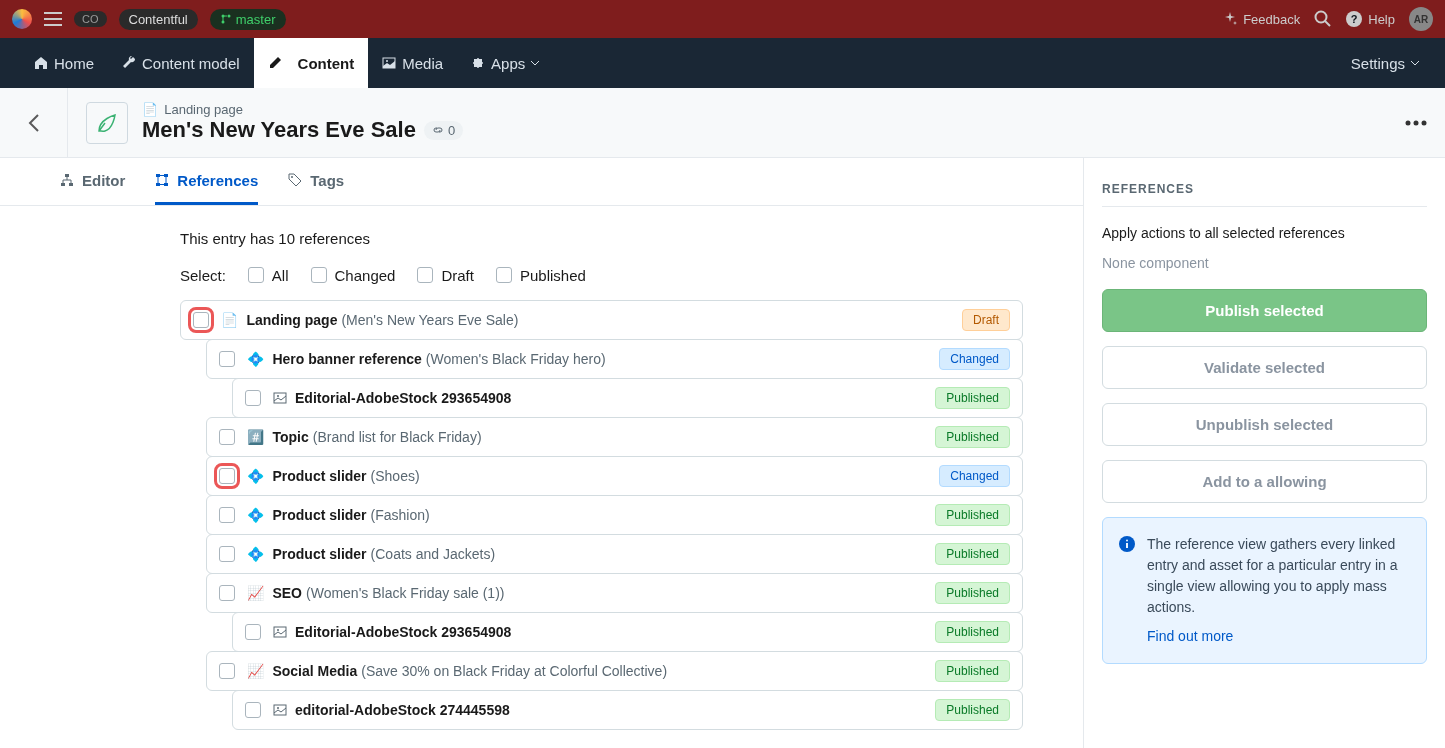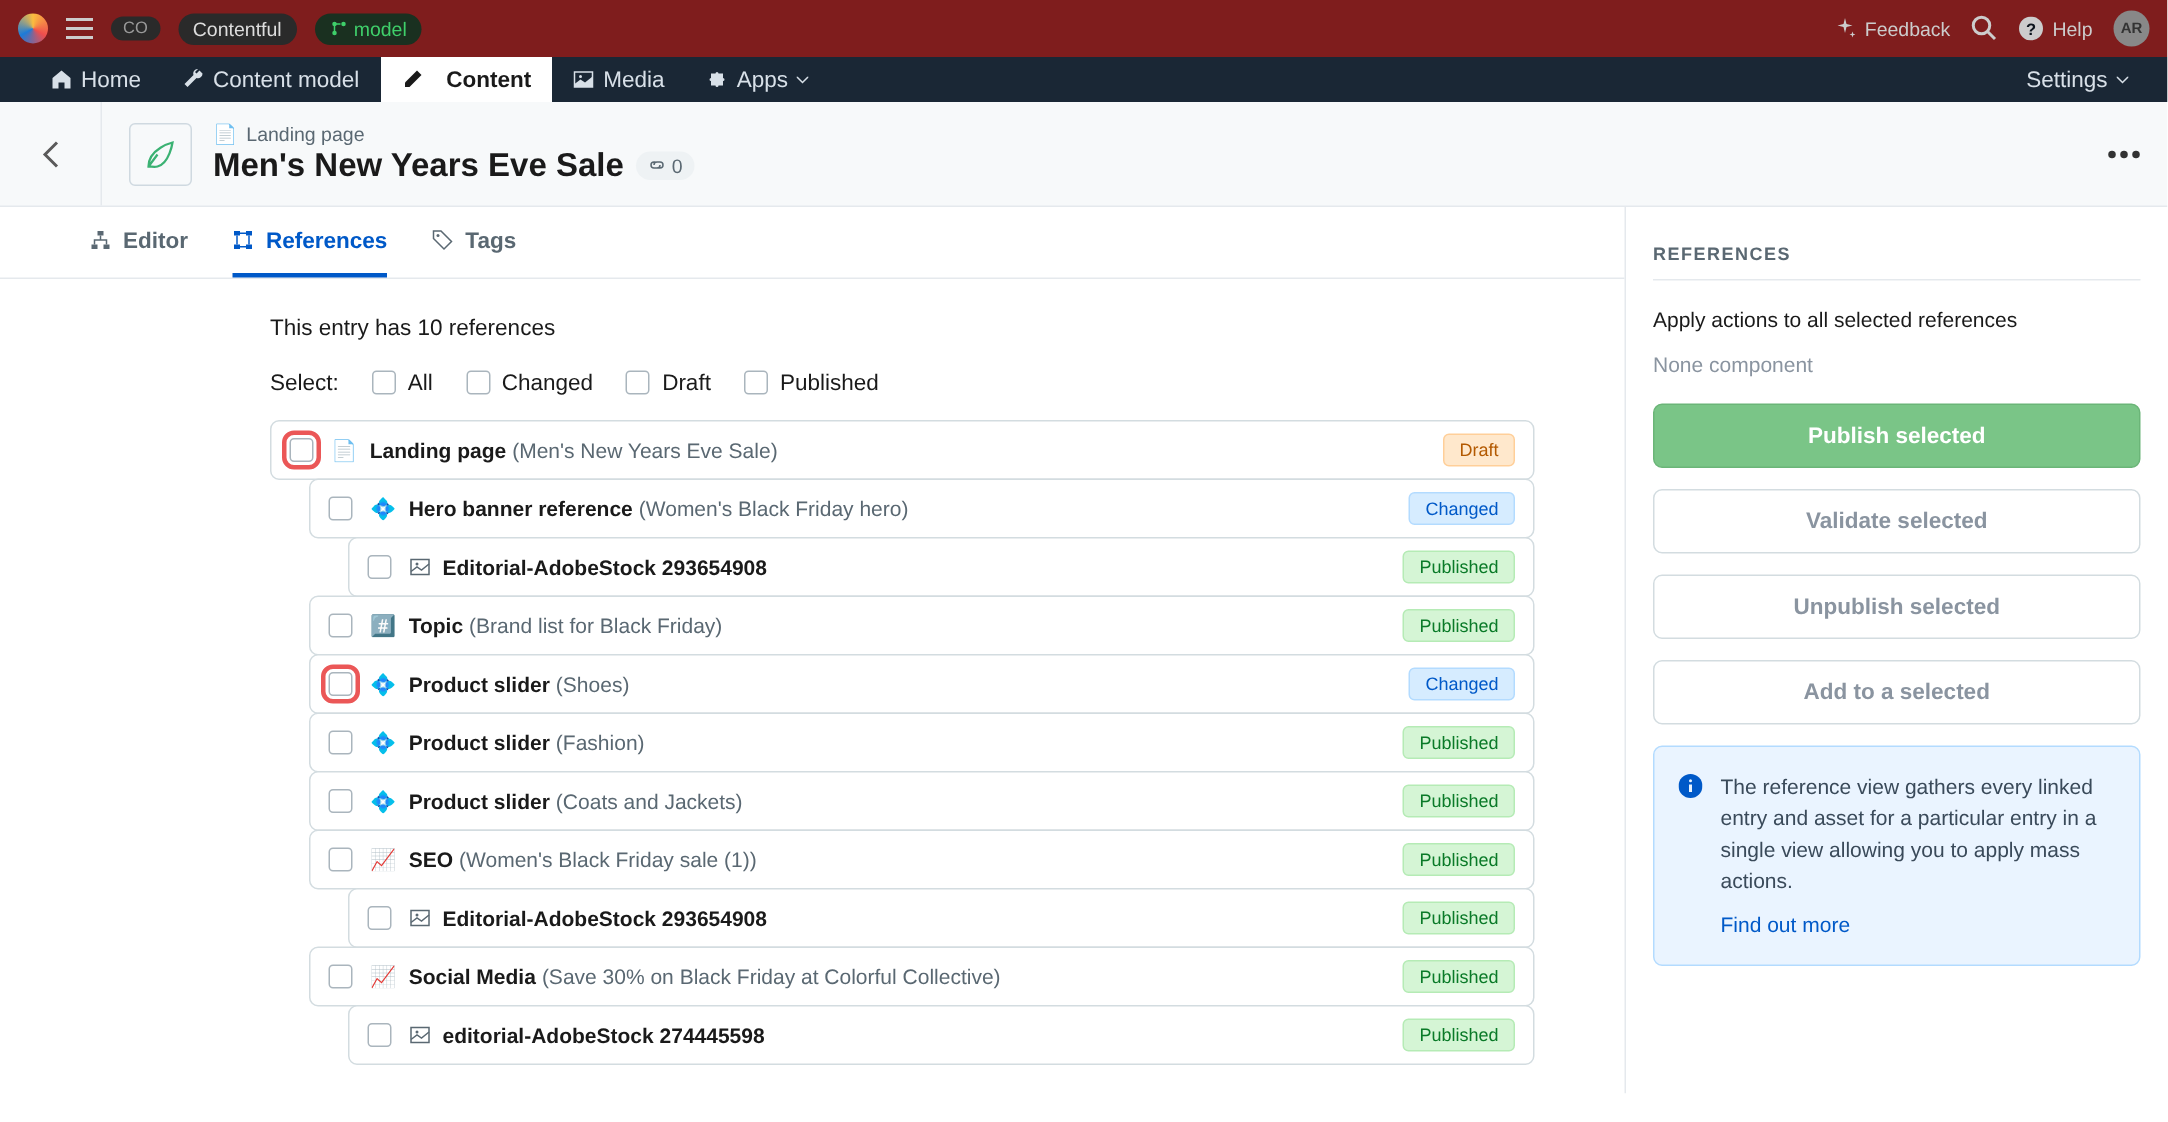--- a/index.html
+++ b/index.html
@@ -9,21 +9,21 @@
 .logo { width: 20px; height: 20px; border-radius: 50%; background: conic-gradient(#fbbd3f, #ef4e4e, #1c7bd9, #fbbd3f); }
 .hamburger { color: #ccc; cursor: pointer; }
 .org-badge { background: #2a2a2a; color: #999; font-size: 11px; padding: 2px 8px; border-radius: 10px; }
 .space-badge { background: #2a2a2a; color: #ddd; font-size: 13px; padding: 3px 10px; border-radius: 12px; }
 .env-badge { background: #1a3020; color: #3fcf6a; font-size: 13px; padding: 3px 10px; border-radius: 12px; display: flex; align-items: center; gap: 4px; }
 .topbar-right { margin-left: auto; display: flex; align-items: center; gap: 14px; color: #ccc; }
 .feedback { display: flex; align-items: center; gap: 6px; font-size: 13px; }
 .help-link { display: flex; align-items: center; gap: 6px; font-size: 13px; }
 .avatar { width: 24px; height: 24px; border-radius: 50%; background: #888; color: #333; font-size: 10px; display: flex; align-items: center; justify-content: center; font-weight: 600; }
 
-.navbar { background: #1a2735; height: 30px; display: flex; align-items: center; padding: 0 20px; }
+.navbar { background: #1a2735; height: 50px; display: flex; align-items: center; padding: 0 20px; }
 .nav-item { color: #d8e0e8; padding: 0 14px; height: 100%; display: flex; align-items: center; gap: 6px; font-size: 15px; cursor: pointer; font-weight: 500; }
 .nav-item.active { background: #fff; color: #1a1a1a; font-weight: 700; gap: 16px; }
 .nav-right { margin-left: auto; display: flex; align-items: center; gap: 6px; color: #d8e0e8; font-size: 15px; padding-right: 6px; }
 
 .entry-header { display: flex; align-items: center; background: #f7f9fa; border-bottom: 1px solid #e5e9ed; padding: 0 18px 0 0; height: 70px; }
 .back-btn { width: 68px; height: 100%; display: flex; align-items: center; justify-content: center; border-right: 1px solid #e5e9ed; color: #5a5a5a; cursor: pointer; }
 .entry-icon { width: 42px; height: 42px; border: 1px solid #cfd9e0; border-radius: 4px; margin: 0 14px 0 18px; display:flex; align-items:center; justify-content:center; color:#3bb273; }
 .entry-titles { display: flex; flex-direction: column; }
 .entry-type { display: flex; align-items: center; gap: 6px; font-size: 13px; color: #5a6872; }
 .entry-title { font-size: 22px; font-weight: 700; display: flex; align-items: center; gap: 8px; }
@@ -79,21 +79,21 @@
   </div>
   <span class="org-badge">CO</span>
   <span class="space-badge">Contentful</span>
   <span class="env-badge">
     <svg width="12" height="12" viewBox="0 0 12 12">
         <circle cx="3" cy="3" r="1.5" fill="currentColor"></circle>
         <circle cx="3" cy="9" r="1.5" fill="currentColor"></circle>
         <circle cx="9" cy="3" r="1.5" fill="currentColor"></circle>
         <path d="M3 4v4M4 3h3" stroke="currentColor"></path>
       </svg>
-    <span>model</span>
+    <span>master</span>
   </span>
   <div class="topbar-right">
     <span class="feedback">
       <svg width="14" height="14" viewBox="0 0 14 14">
           <path d="M7 0l1 4 4 1-4 1-1 4-1-4-4-1 4-1z M12 9l.5 1.5 1.5.5-1.5.5-.5 1.5-.5-1.5-1.5-.5 1.5-.5z" fill="currentColor"></path>
         </svg>
       <span>Feedback</span>
     </span>
     <span>
       <svg width="18" height="18" viewBox="0 0 18 18">
@@ -341,21 +341,21 @@
     </div>
   </div>
 
   <div class="sidebar">
     <div class="sb-title">REFERENCES</div>
     <div class="sb-sub">Apply actions to all selected references</div>
     <div class="sb-none">None component</div>
     <button class="sb-btn primary">Publish selected</button>
     <button class="sb-btn">Validate selected</button>
     <button class="sb-btn">Unpublish selected</button>
-    <button class="sb-btn">Add to a selected</button>
+    <button class="sb-btn">Add to a allowing</button>
     <div class="info-box">
       <div class="info-icon">
         <svg width="16" height="16" viewBox="0 0 16 16">
             <circle cx="8" cy="8" r="8" fill="currentColor"></circle>
             <rect x="7" y="7" width="2" height="5" fill="#eaf4ff"></rect>
             <circle cx="8" cy="4.5" r="1" fill="#eaf4ff"></circle>
           </svg>
       </div>
       <div>
         <span>The reference view gathers every linked entry and asset for a particular entry in a single view allowing you to apply mass actions.</span><br>

